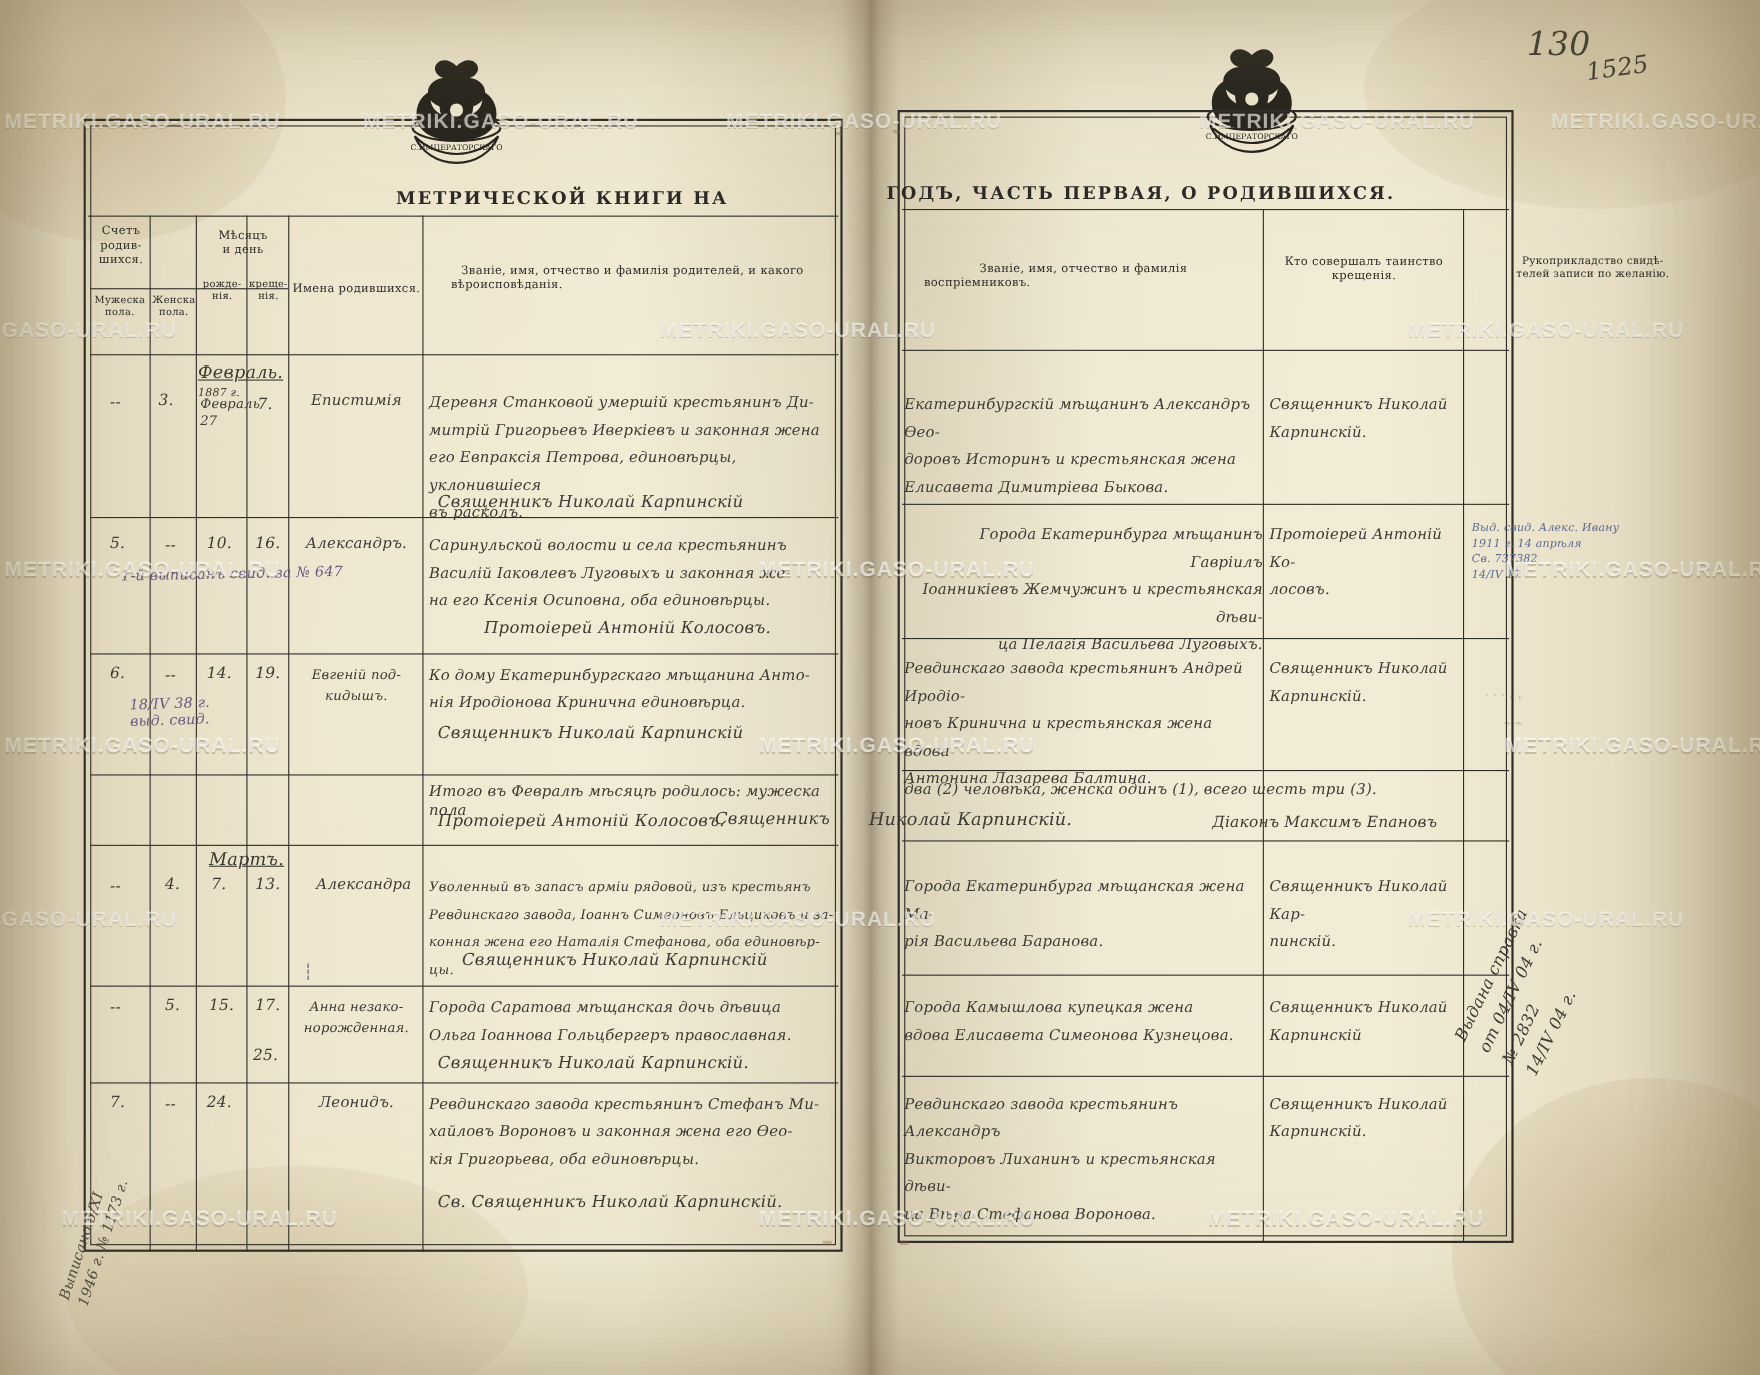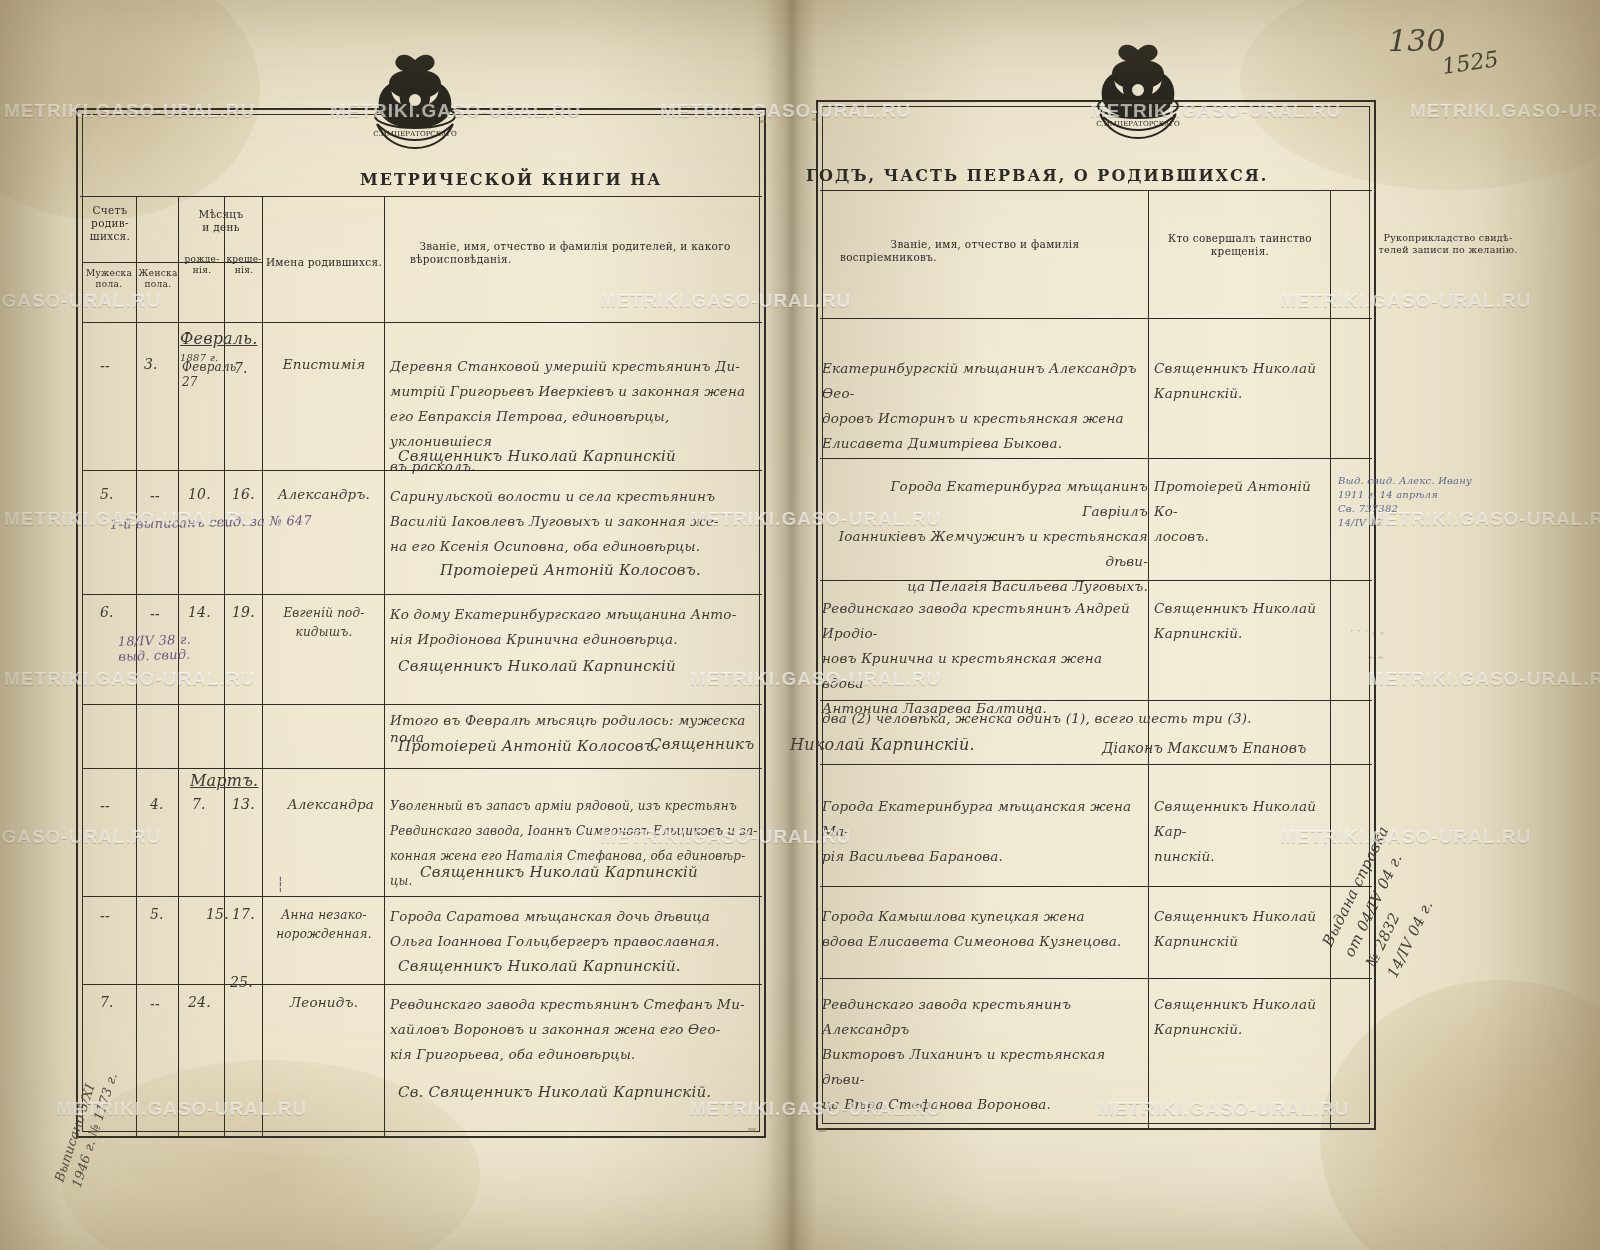--- a/index.html
+++ b/index.html
@@ -316,39 +316,39 @@
 пинскій.</div>
   <div class="hw" style="left:822px;top:794px;width:326px;line-height:25px;">Города Екатеринбурга мѣщанская жена Ма-
 рія Васильева Баранова.</div>
   <div class="hw purple" style="left:276px;top:876px;font-size:14px;color:#6b5a86;">┆</div>
 
   <div class="hl" style="left:82px;top:896px;width:680px;"></div>
   <div class="hl" style="left:820px;top:886px;width:552px;"></div>
 
   <div class="hw num" style="left:100px;top:908px;">--</div>
   <div class="hw num" style="left:150px;top:906px;">5.</div>
-  <div class="hw num" style="left:206px;top:906px;">15.</div>
+  <div class="hw num" style="left:190px;top:906px;">15.</div>
   <div class="hw num" style="left:232px;top:906px;">17.</div>
   <div class="hw sm" style="left:266px;top:906px;width:116px;text-align:center;line-height:19px;">Анна незако-
 норожденная.</div>
   <div class="hw" style="left:390px;top:904px;width:372px;line-height:25px;">Города Саратова мѣщанская дочь дѣвица
 Ольга Іоаннова Гольцбергеръ православная.</div>
   <div class="hw sig" style="left:398px;top:958px;">Священникъ Николай Карпинскій.</div>
   <div class="hw" style="left:822px;top:904px;width:326px;line-height:25px;">Города Камышлова купецкая жена
 вдова Елисавета Симеонова Кузнецова.</div>
   <div class="hw" style="left:1154px;top:904px;width:176px;line-height:25px;">Священникъ Николай
 Карпинскій</div>
 
   <div class="hl" style="left:82px;top:984px;width:680px;"></div>
   <div class="hl" style="left:820px;top:978px;width:552px;"></div>
 
   <div class="hw num" style="left:100px;top:994px;">7.</div>
   <div class="hw num" style="left:150px;top:996px;">--</div>
   <div class="hw num" style="left:188px;top:994px;">24.</div>
-  <div class="hw num" style="left:230px;top:974px;">25.</div>
+  <div class="hw num" style="left:230px;top:952px;">25.</div>
   <div class="hw" style="left:266px;top:994px;width:116px;text-align:center;">Леонидъ.</div>
   <div class="hw" style="left:390px;top:992px;width:372px;line-height:25px;">Ревдинскаго завода крестьянинъ Стефанъ Ми-
 хайловъ Вороновъ и законная жена его Ѳео-
 кія Григорьева, оба единовѣрцы.</div>
   <div class="hw sig" style="left:398px;top:1084px;">Св. Священникъ Николай Карпинскій.</div>
   <div class="hw" style="left:822px;top:992px;width:326px;line-height:25px;">Ревдинскаго завода крестьянинъ Александръ
 Викторовъ Лиханинъ и крестьянская дѣви-
 ца Вѣра Стефанова Воронова.</div>
   <div class="hw" style="left:1154px;top:992px;width:176px;line-height:25px;">Священникъ Николай
 Карпинскій.</div>

